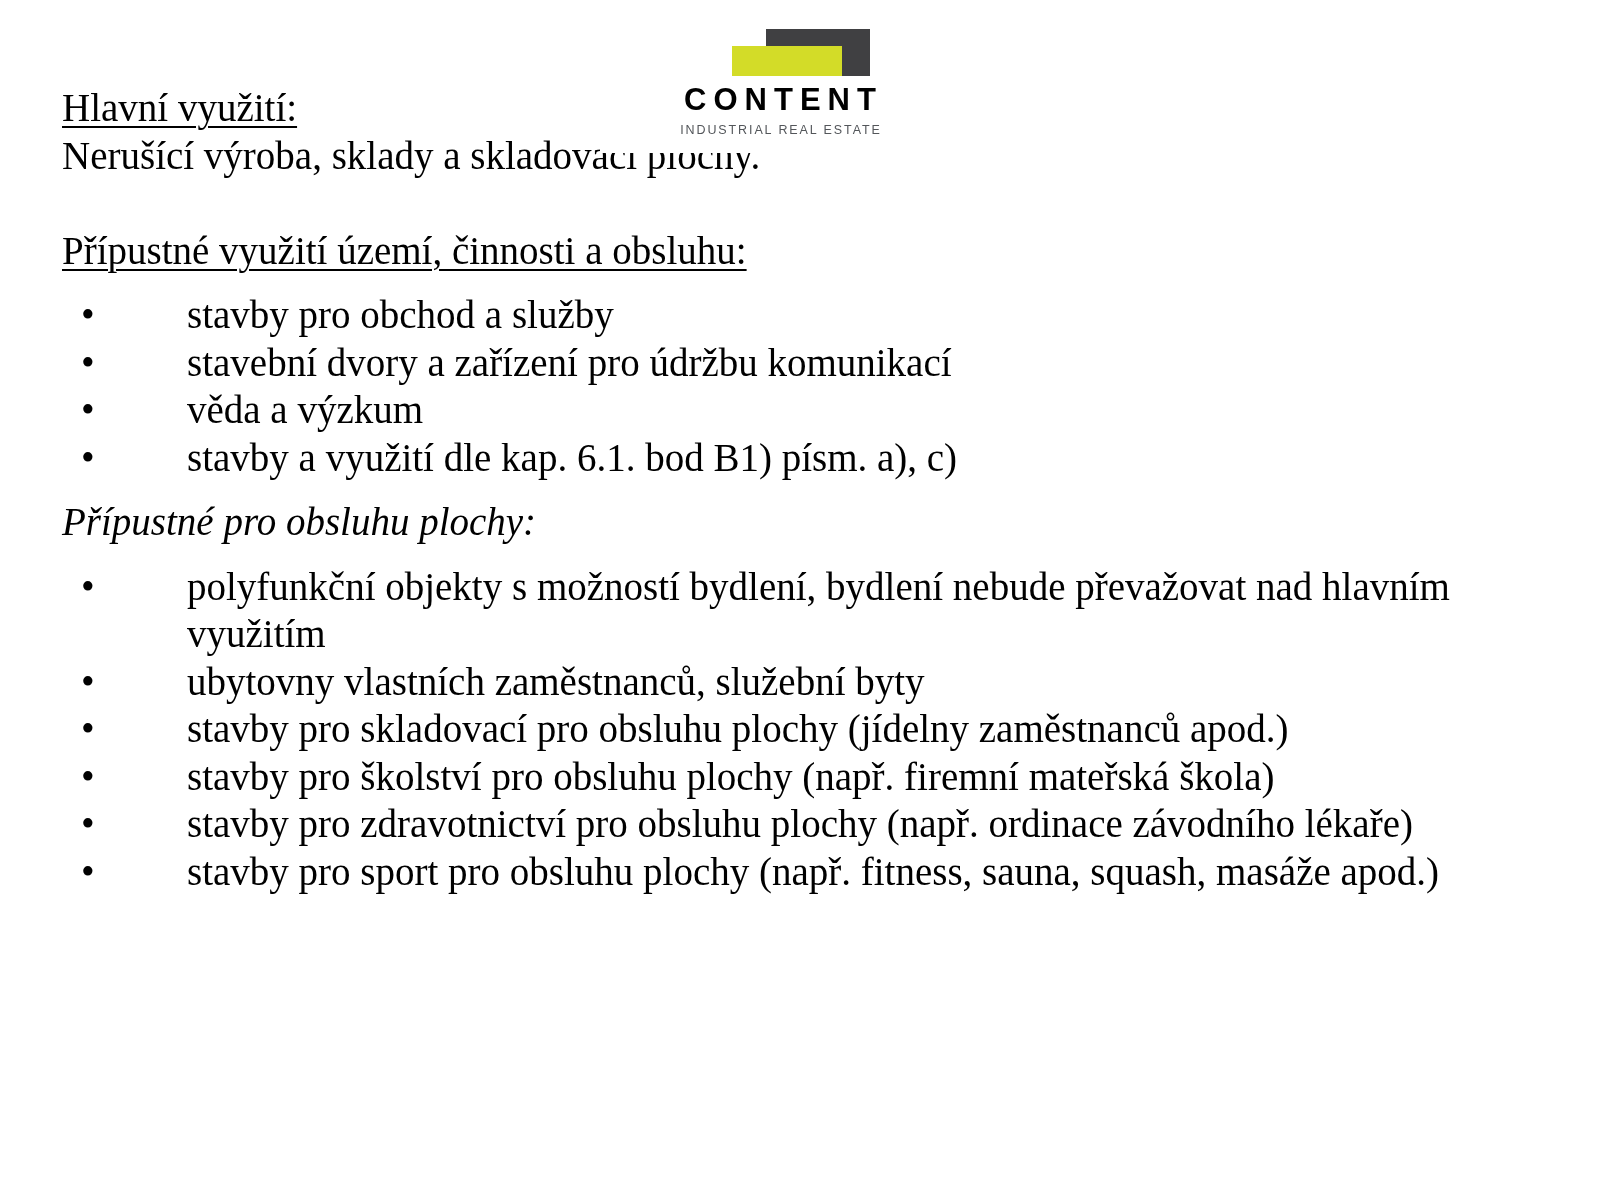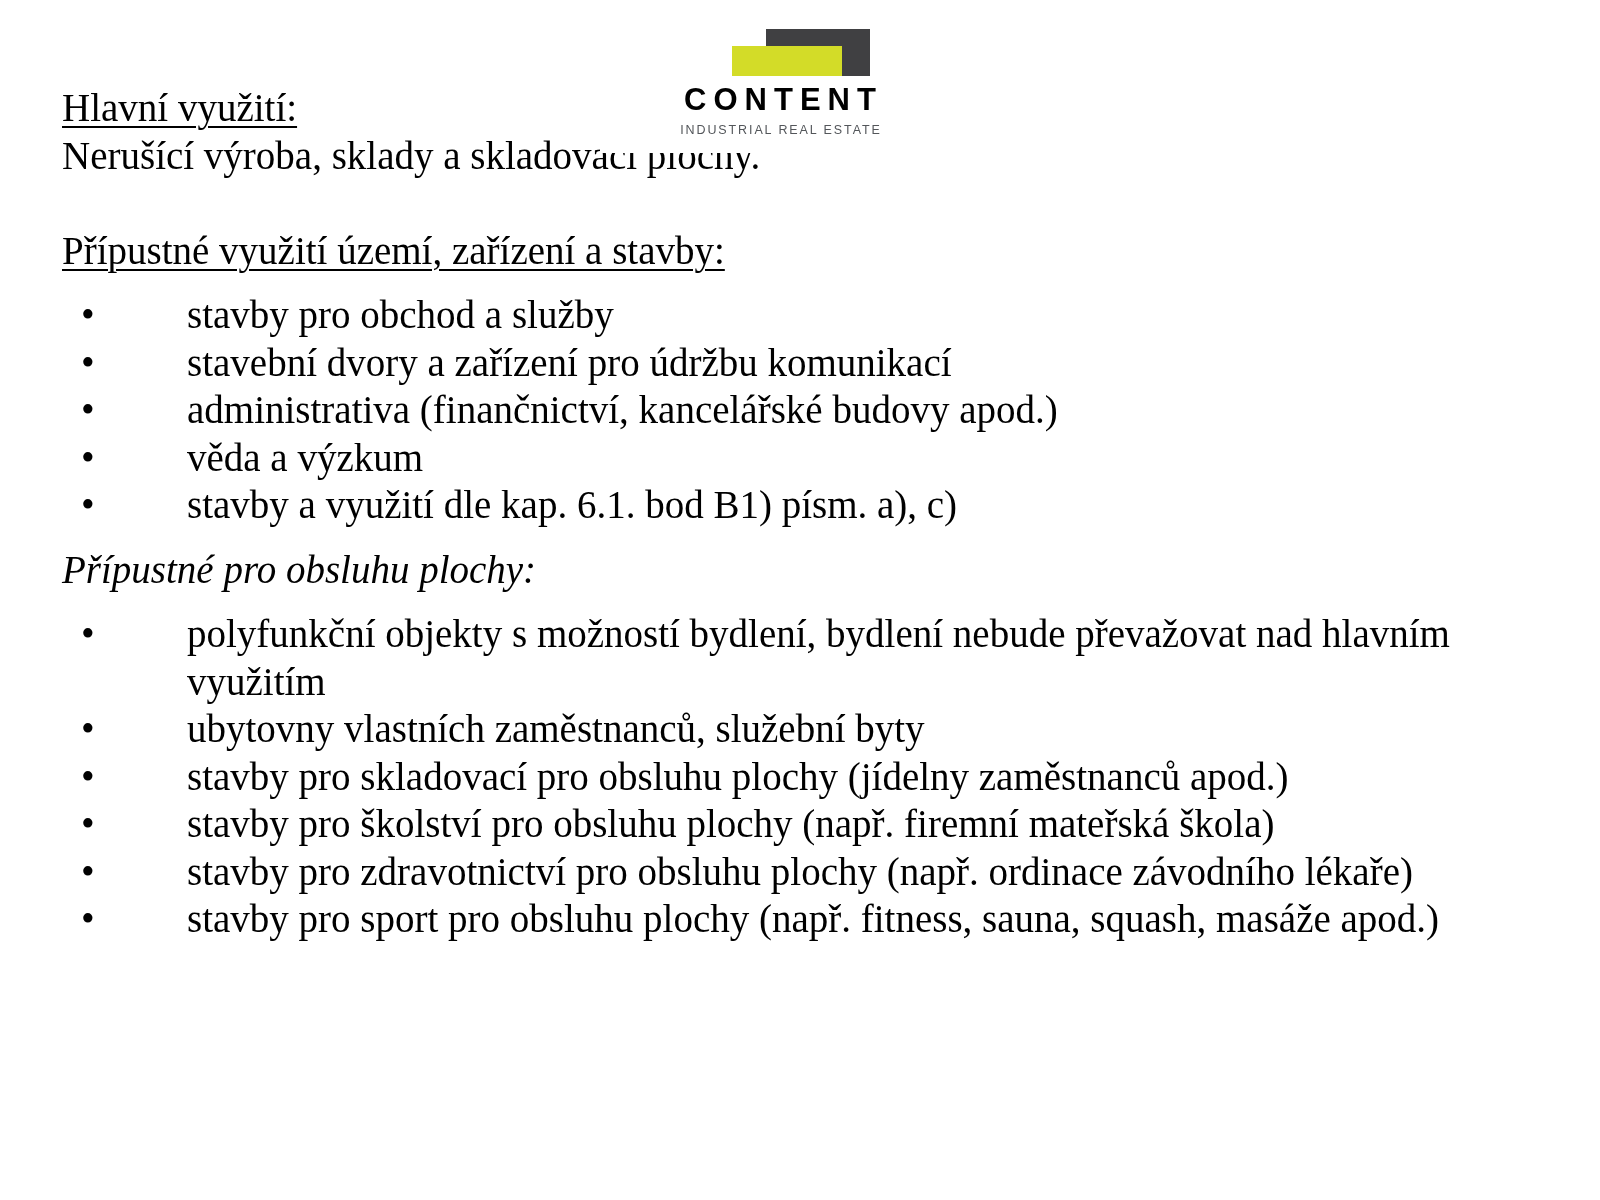--- a/index.html
+++ b/index.html
@@ -74,25 +74,24 @@
 </style>
 </head>
 <body>
 
 <div class="page">
 
   <div class="doc">
     <h2 class="heading-underline">Hlavní využití:</h2>
     <p>Nerušící výroba, sklady a skladovací plochy.</p>
 
-    <h2 class="heading-underline gap-before">Přípustné využití území, zařízení a stavby:</h2>
+    <h2 class="heading-underline gap-before">Přípustné využití území, činnosti a obsluhu:</h2>
     <ul class="bullets">
       <li>stavby pro obchod a služby</li>
       <li>stavební dvory a zařízení pro údržbu komunikací</li>
-      <li>administrativa (finančnictví, kancelářské budovy apod.)</li>
       <li>věda a výzkum</li>
       <li>stavby a využití dle kap. 6.1. bod B1) písm. a), c)</li>
     </ul>
 
     <h2 class="heading-italic">Přípustné pro obsluhu plochy:</h2>
     <ul class="bullets">
       <li>polyfunkční objekty s možností bydlení, bydlení nebude převažovat nad hlavním využitím</li>
       <li>ubytovny vlastních zaměstnanců, služební byty</li>
       <li>stavby pro skladovací pro obsluhu plochy (jídelny zaměstnanců apod.)</li>
       <li>stavby pro školství pro obsluhu plochy (např. firemní mateřská škola)</li>

